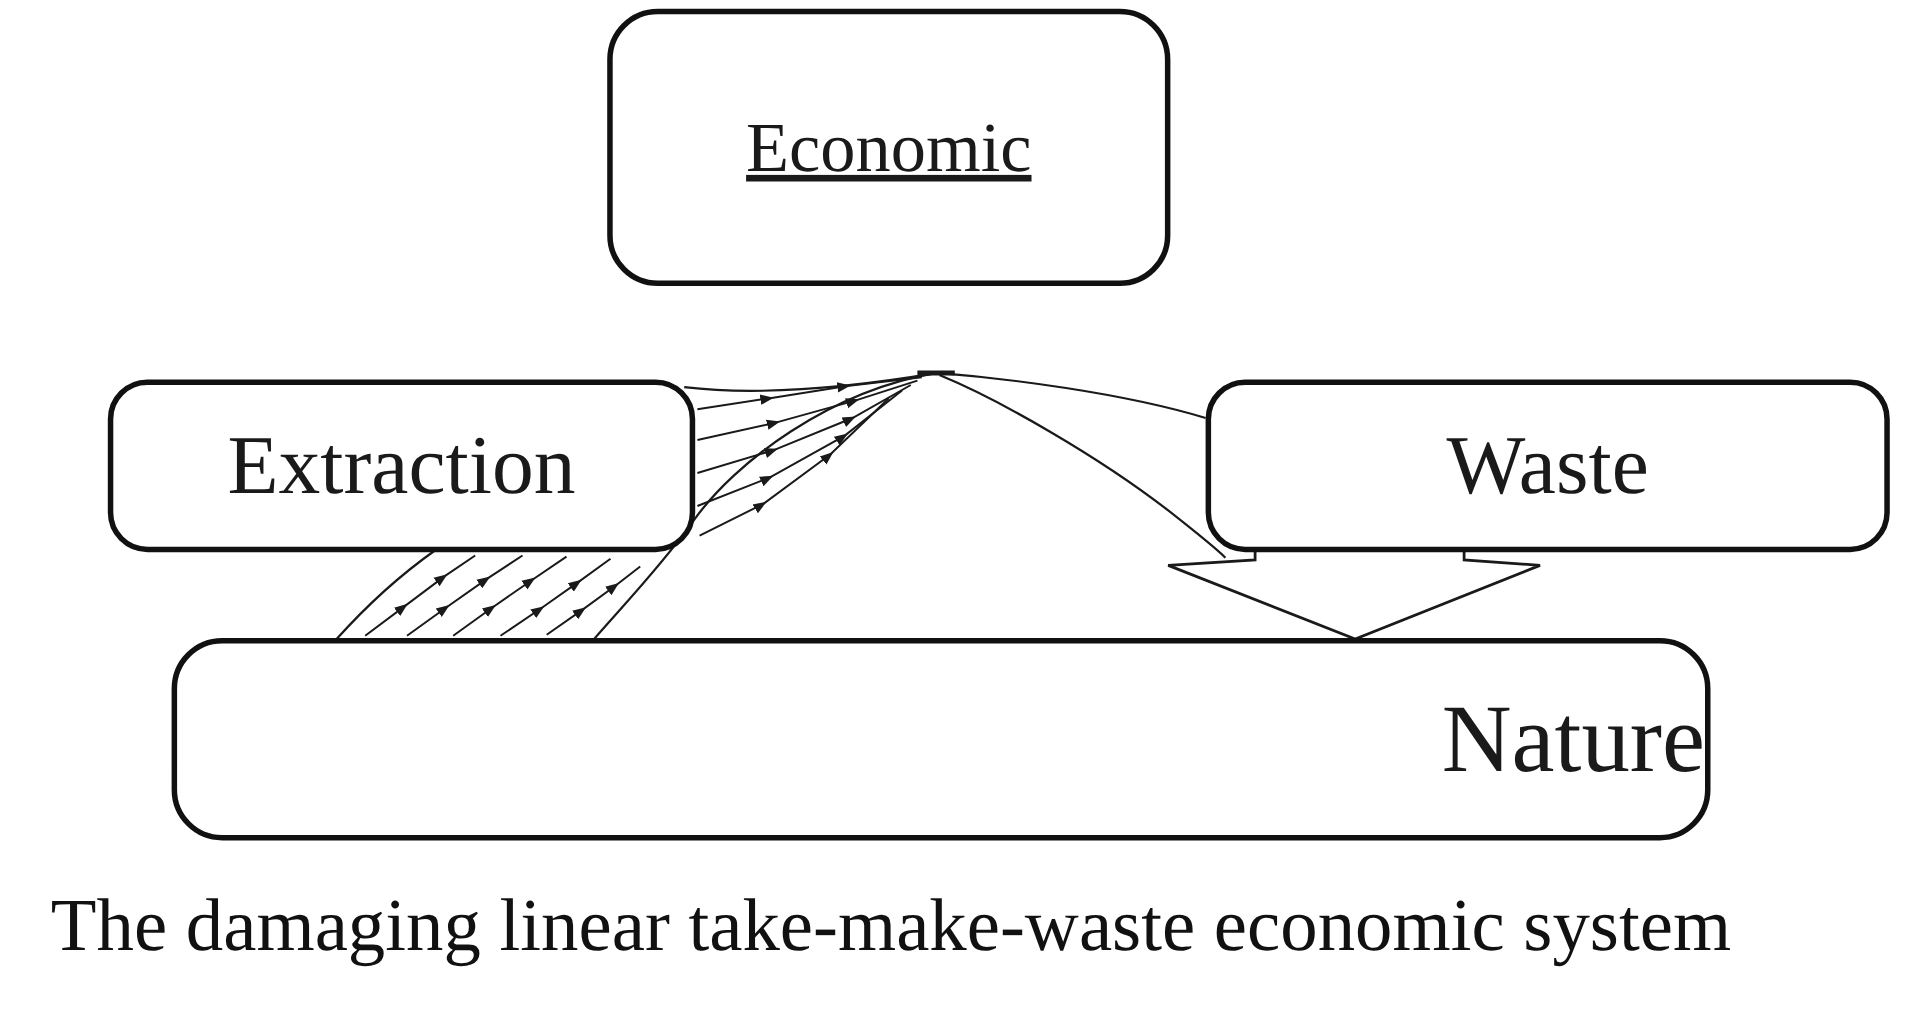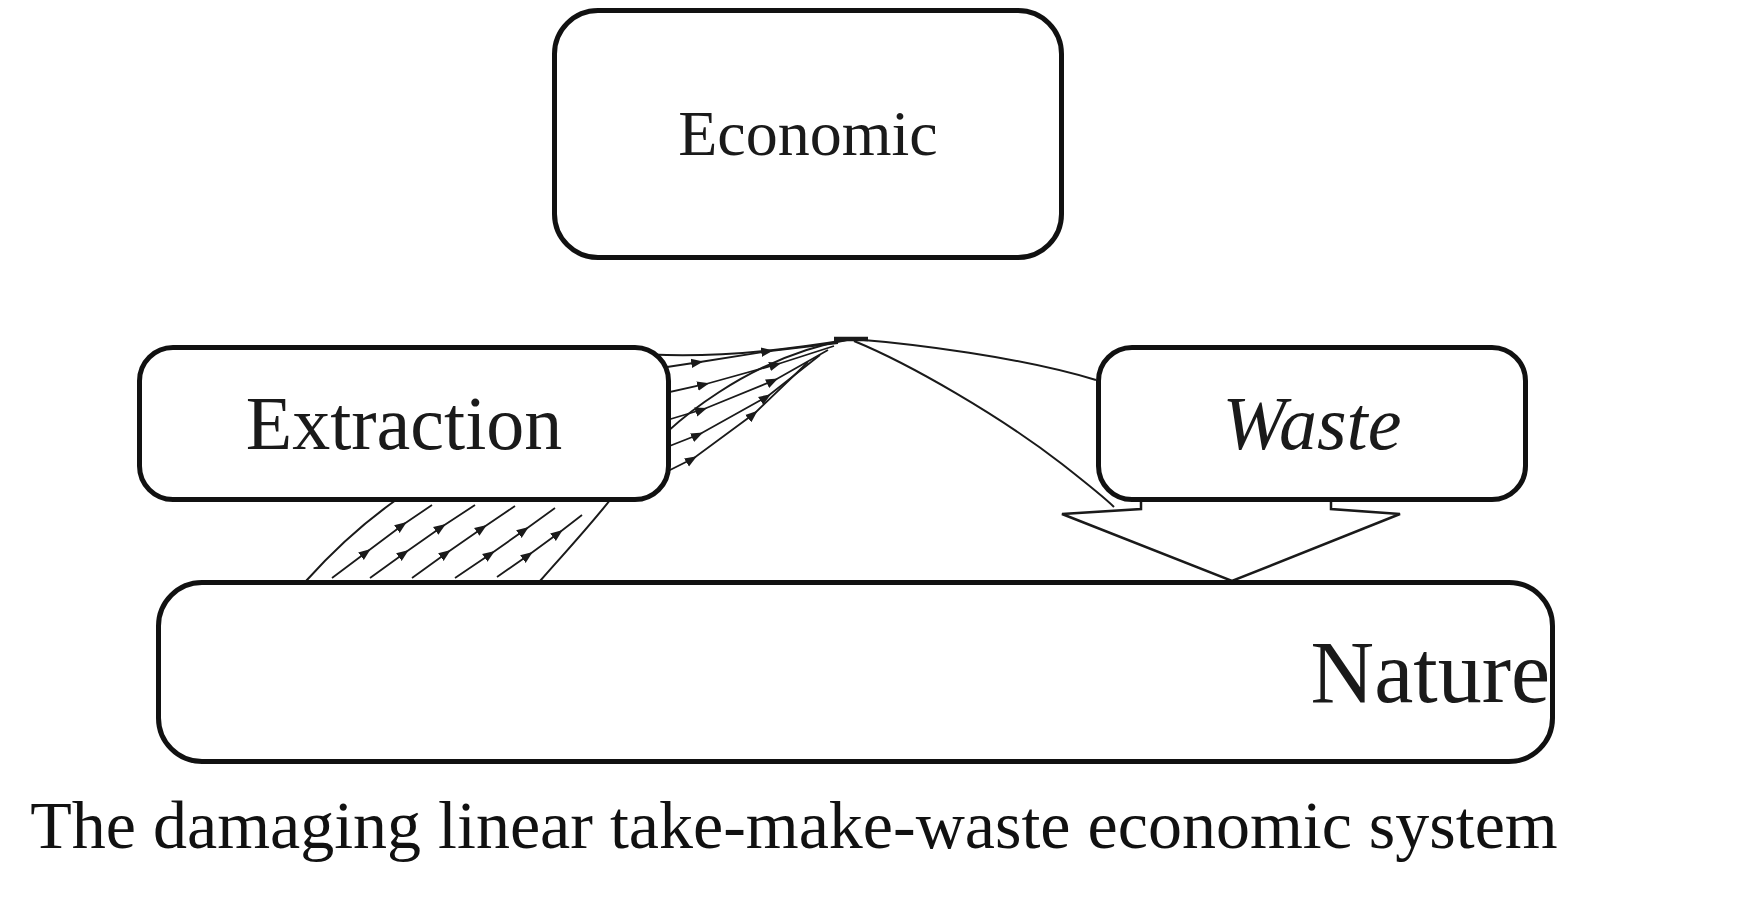--- a/index.html
+++ b/index.html
@@ -33,47 +33,46 @@
     color: #1a1a1a;
     text-align: center;
     box-sizing: border-box;
   }
   .node-eco {
     left: 552px; top: 8px; width: 512px; height: 252px;
     border-radius: 46px;
     font-size: 64px;
     line-height: 1.5;
     flex-direction: column;
+    text-decoration: underline;
   }
   .node-ext {
     left: 98px; top: 345px; width: 534px; height: 157px;
     border-radius: 36px;
     font-size: 76px;
-    margin-left: 39px;
   }
   .node-waste {
-    left: 1096px; top: 345px; width: 432px; height: 157px;
+    left: 1096px; top: 345px; width: 622px; height: 157px;
     border-radius: 36px;
     font-size: 76px;
-    font-style: italic;
   }
   .node-nature {
     left: 156px; top: 580px; width: 1399px; height: 184px;
     border-radius: 46px;
     font-size: 88px;
     justify-content: flex-end;
   }
   .caption {
     position: absolute;
     left: 0; top: 786px;
     width: 1588px;
     text-align: center;
     font-size: 68px;
     color: #111111;
-    margin: 0;
+    margin: 16px;
   }
   .flow-line   { fill: none; stroke: #1a1a1a; stroke-width: 2; }
   .hatch-line  { fill: none; stroke: #1a1a1a; stroke-width: 1.8; }
   .block-arrow { fill: #ffffff; stroke: #1a1a1a; stroke-width: 2.5; }
   .apex-cap    { fill: none; stroke: #1a1a1a; stroke-width: 4.5; }
 </style>
 </head>
 <body>
 
 <div id="canvas">

